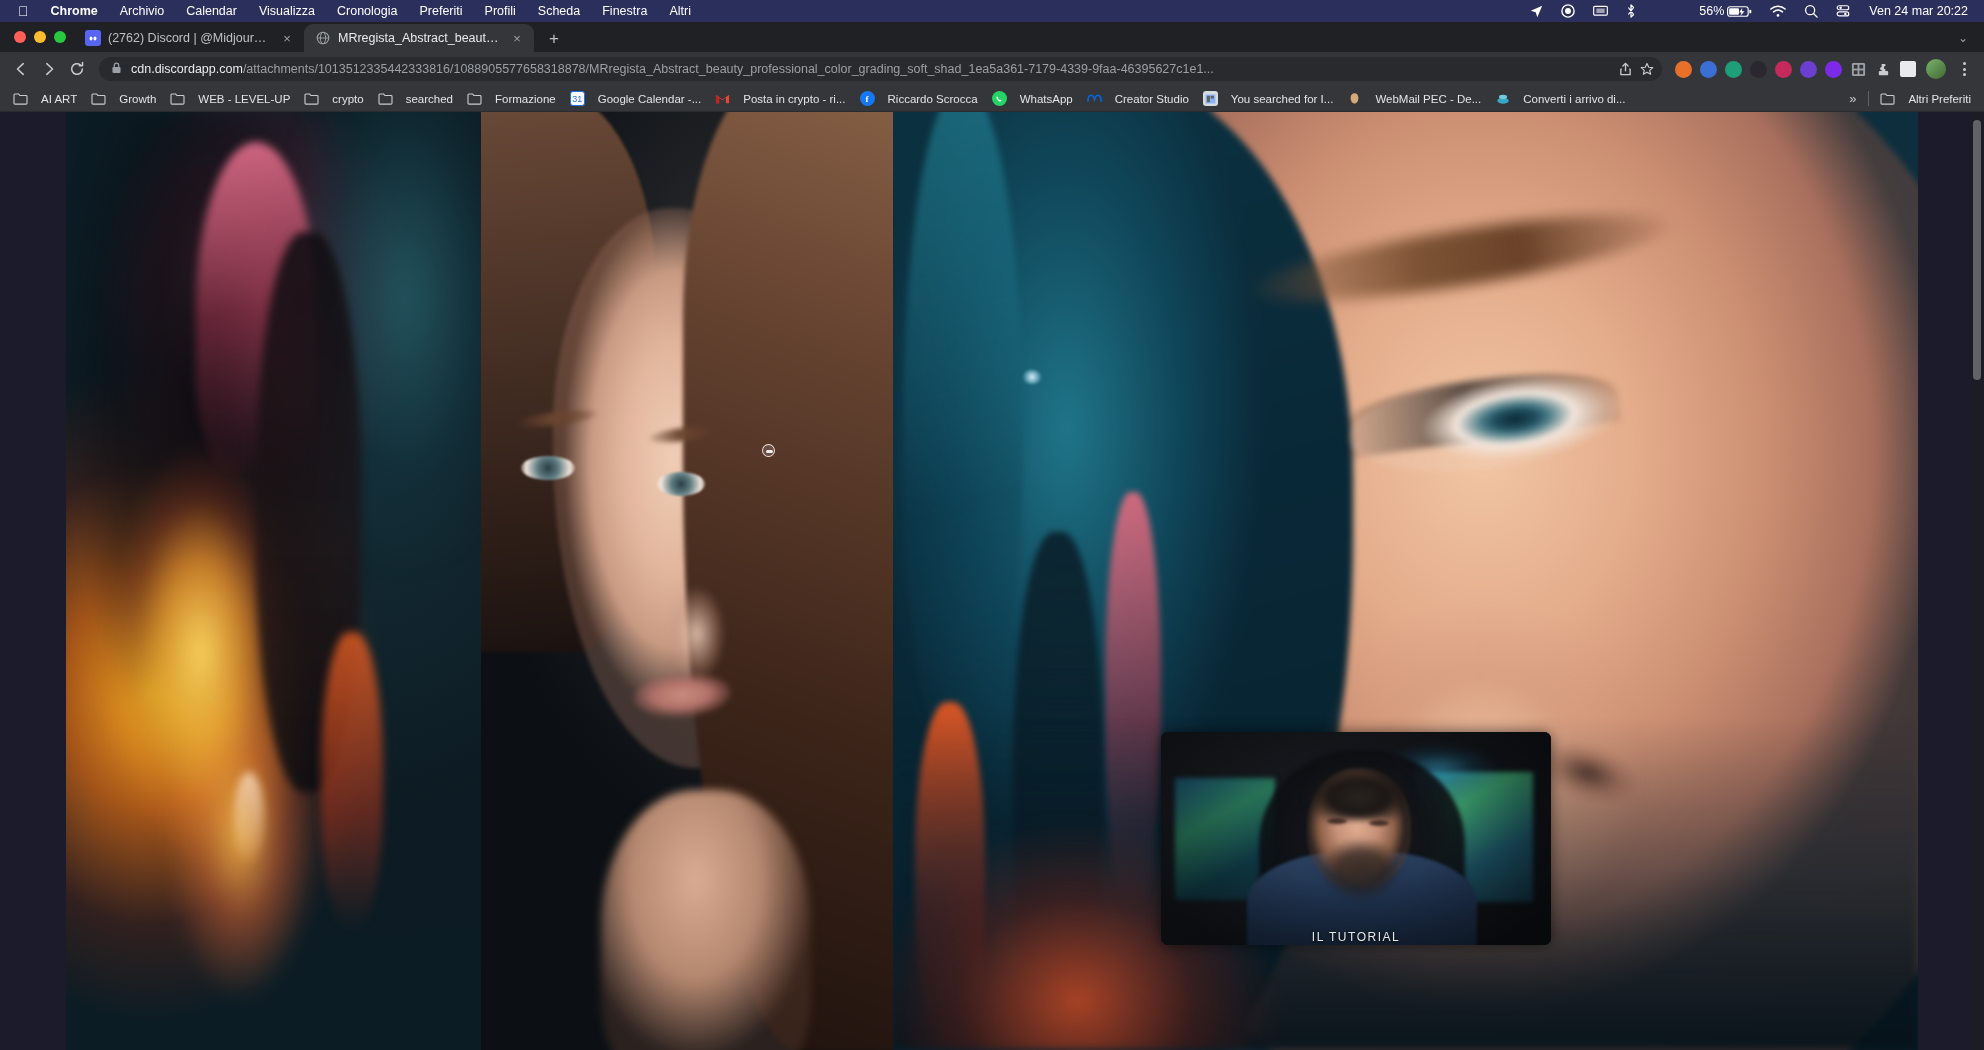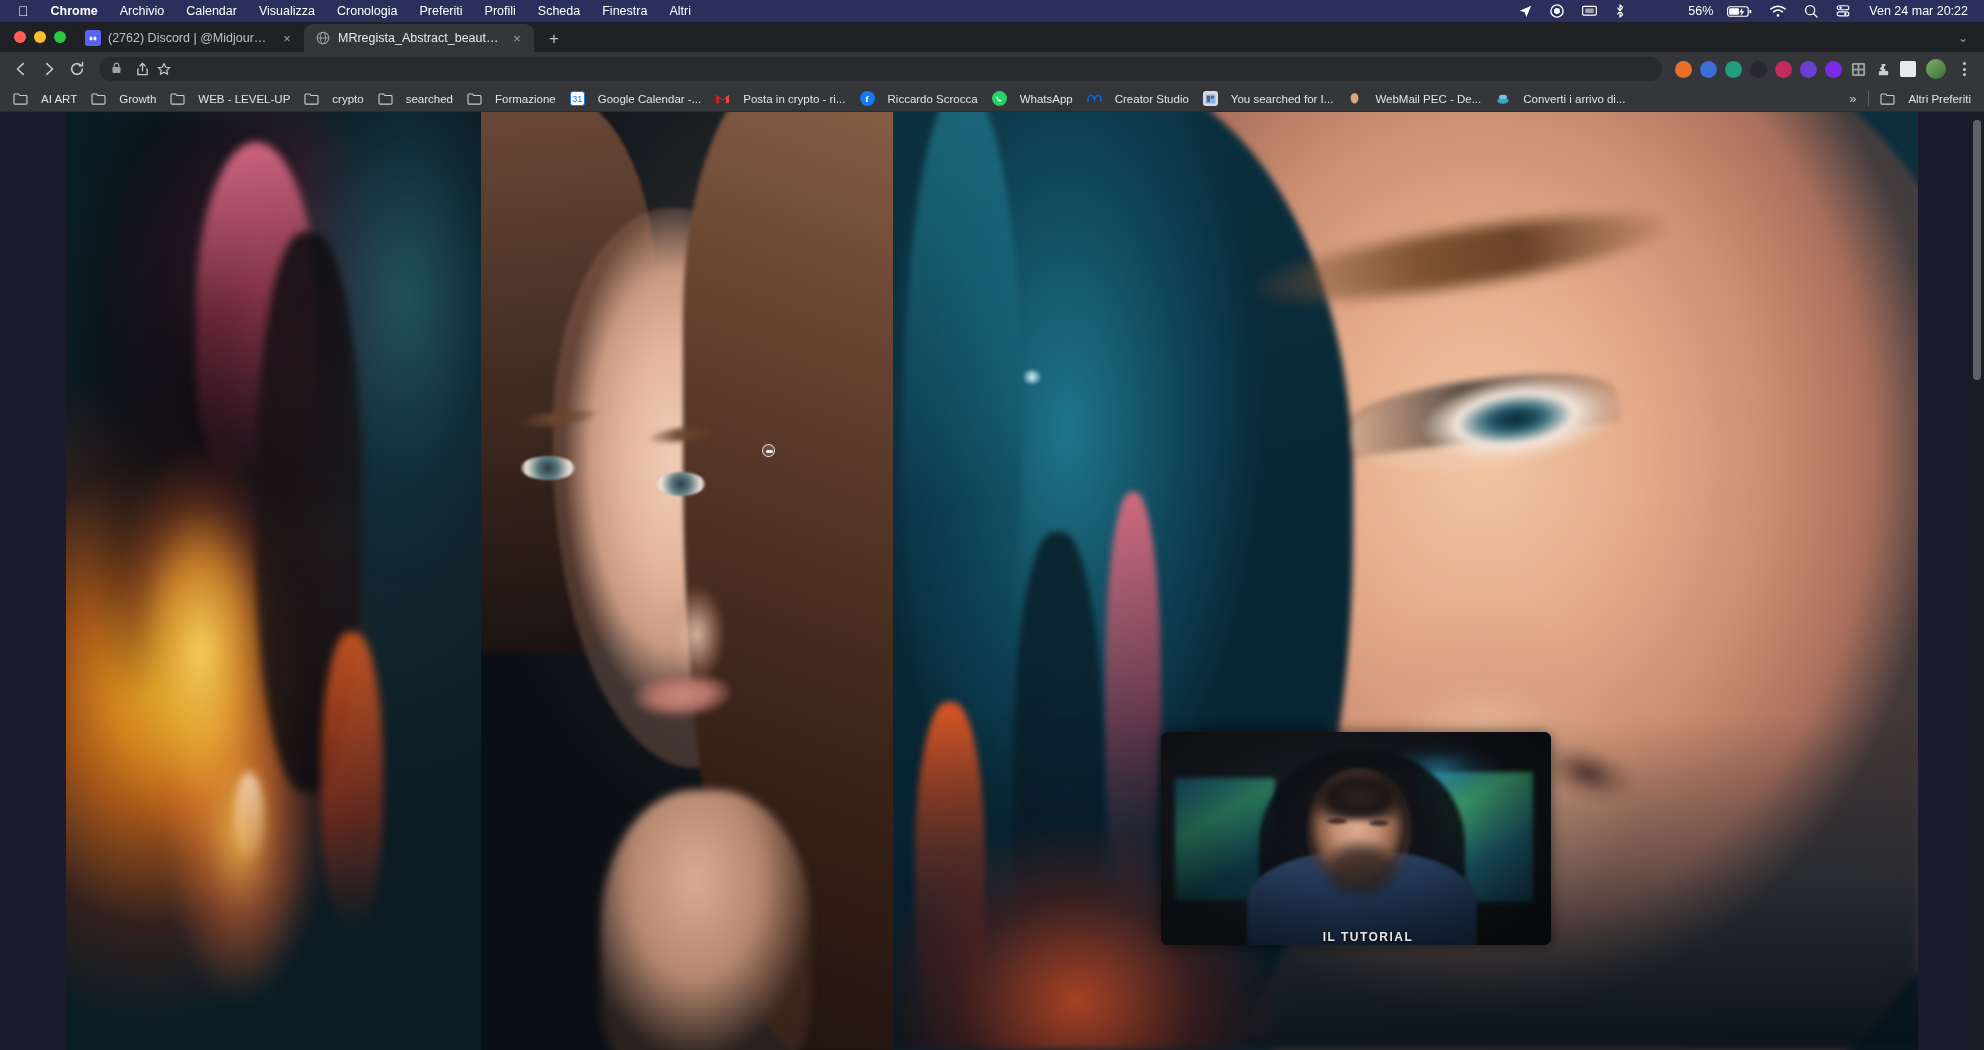--- a/index.html
+++ b/index.html
@@ -30,21 +30,21 @@
   }
   .menu-item { padding: 0 11px; white-space: nowrap; line-height: 22px; }
   .menu-item.bold { font-weight: bold; }
   .menubar-spacer { flex: 1 1 auto; }
   .menubar-right { display: flex; align-items: center; gap: 0; }
   .mb-icon {
     padding: 0 9px; display: flex; align-items: center;
     justify-content: center; height: 22px;
   }
   .mb-icon svg { display: block; }
-  .battery-pct { font-size: 12.5px; padding-right: 14px; margin-left: 45px; }
+  .battery-pct { font-size: 12.5px; padding-right: 3px; margin-left: 45px; }
   .mb-clock { padding: 0 6px 0 10px; font-size: 12.5px; white-space: nowrap; }
 
   
   .chrome-window {
     position: absolute; top: 22px; left: 0;
     width: 1984px; height: 1028px;
     background: #4c1d95;
   }
 
   
@@ -465,25 +465,25 @@
     position: absolute; left: 86px; bottom: -16px;
     width: 230px; height: 110px;
     background: linear-gradient(175deg,#2c4260 0%, #1f3350 45%, #16263c 100%);
     border-radius: 46% 46% 0 0; filter: blur(1.8px);
   }
   .wc-vign {
     position: absolute; inset: 0;
     background: radial-gradient(ellipse 230px 140px at 50% 45%, rgba(0,0,0,0) 40%, rgba(0,0,0,0.45) 100%);
   }
   .wc-caption {
-    position: absolute; left: 12px; bottom: 1px;
+    position: absolute; left: 0; bottom: 1px;
     width: 100%; text-align: center;
     color: rgba(255,255,255,0.9);
     font-size: 12px; letter-spacing: 1.5px;
-    font-weight: bold;
+    font-weight: normal;
     text-shadow: 0 1px 3px rgba(0,0,0,0.9);
     white-space: nowrap; overflow: hidden;
   }
 </style>
 </head>
 <body>
 
 <div class="menubar">
   <div class="menubar-left">
     <div class="apple-logo"></div>
@@ -611,20 +611,21 @@
         </svg>
     </div>
 
     <div class="omnibox">
       <span class="lock-icon">
         <svg width="11" height="12" viewBox="0 0 12 13">
             <rect x="1.6" y="5.4" width="8.8" height="6.6" rx="1.3" fill="#9aa0a6"></rect>
             <path d="M3.6 5.4 V3.6 a2.4 2.4 0 0 1 4.8 0 V5.4" fill="none" stroke="#9aa0a6" stroke-width="1.3"></path>
           </svg>
       </span>
+      <span class="url-text"><span class="url-host">cdn.discordapp.com</span><span>/attachments/1013512335442333816/1088905577658318878/MRregista_Abstract_beauty_professional_color_grading_soft_shad_1ea5a361-7179-4339-9faa-46395627c1e1...</span></span>
       <span class="omni-right">
         <span class="omni-ico">
           <svg width="13" height="14" viewBox="0 0 14 15">
               <path d="M7 1.5 V9.5" stroke="#c8ccd0" stroke-width="1.4" stroke-linecap="round"></path>
               <path d="M4.2 4.2 L7 1.4 L9.8 4.2" fill="none" stroke="#c8ccd0" stroke-width="1.4" stroke-linecap="round" stroke-linejoin="round"></path>
               <path d="M3 7.6 H2 v6 h10 v-6 h-1" fill="none" stroke="#c8ccd0" stroke-width="1.4" stroke-linejoin="round"></path>
             </svg>
         </span>
         <span class="omni-ico">
           <svg width="14" height="14" viewBox="0 0 16 16">

